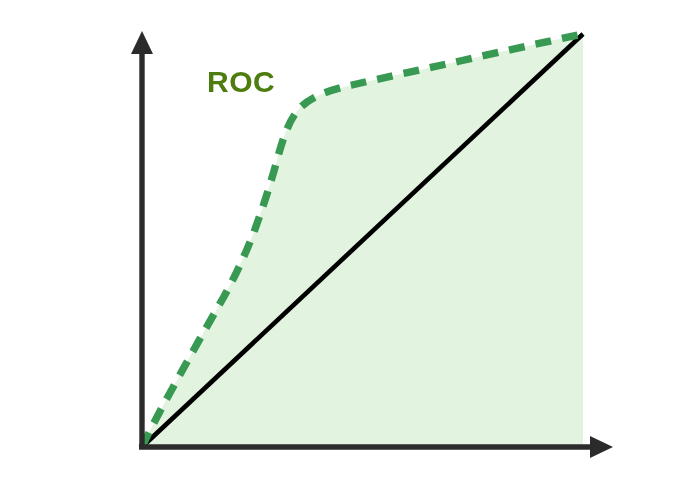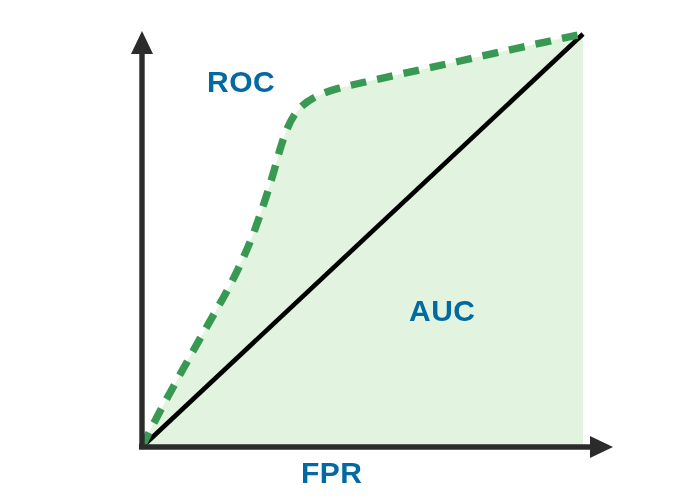--- a/index.html
+++ b/index.html
@@ -25,21 +25,21 @@
     left: 0;
     top: 0;
     width: 680px;
     height: 500px;
     display: block;
   }
   .fig-label {
     position: absolute;
     font-family: "Liberation Sans", "DejaVu Sans", sans-serif;
     font-weight: bold;
-    color: #0369a1;
+    color: #4d7c0f;
     letter-spacing: 0.5px;
     white-space: nowrap;
     user-select: none;
   }
   #label-tpr {
     left: 62px;
     top: 224px;
     font-size: 30px;
   }
   #label-fpr {
@@ -92,19 +92,17 @@
 
     <polygon points="142,31 153,54 131,54" fill="#2b2b2b"></polygon>
 
     <line x1="139" y1="447" x2="598" y2="447" stroke="#2b2b2b" stroke-width="5.4" stroke-linecap="butt"></line>
 
     <polygon points="613,447 590,458 590,436" fill="#2b2b2b"></polygon>
 
   </svg>
 
 
-  <div class="fig-label" id="label-fpr">FPR</div>
 
   <div class="fig-label" id="label-roc">ROC</div>
 
-  <div class="fig-label" id="label-auc">AUC</div>
 
 </div>
 
 </body></html>

